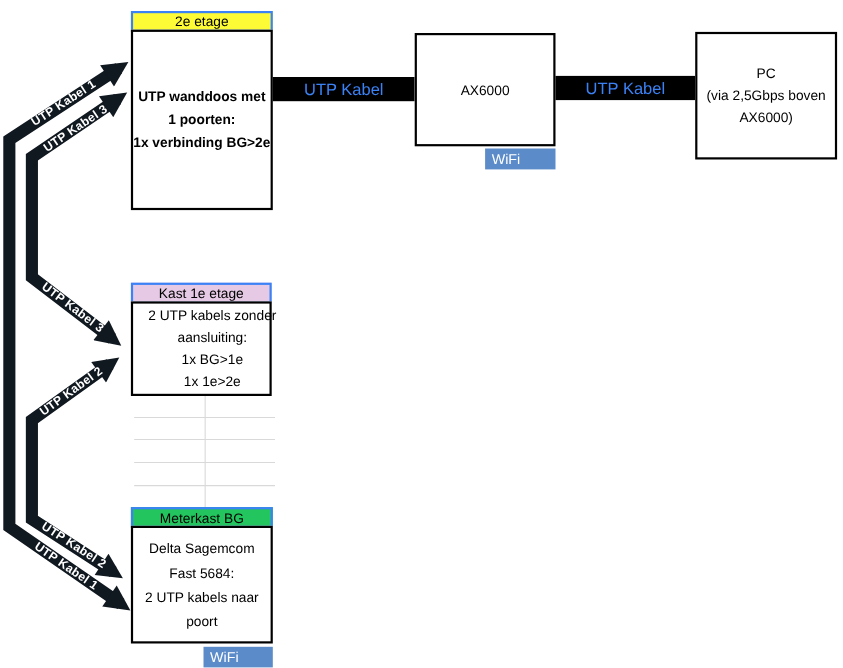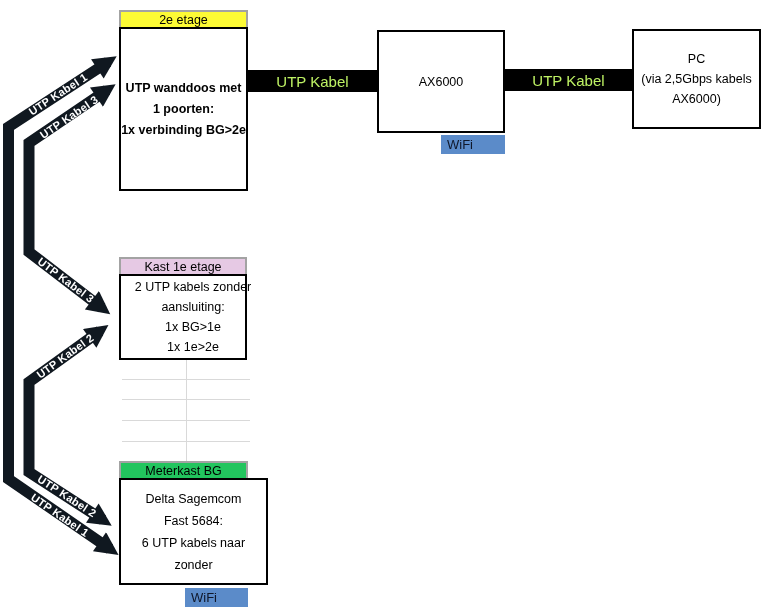--- a/index.html
+++ b/index.html
@@ -15,34 +15,34 @@
     text-anchor:middle; dominant-baseline:central;
   }
   .grid-line { stroke:#d9d9d9; stroke-width:1; }
   .box {
     position:absolute; background:#fff; border:2px solid #000; box-sizing:border-box;
     display:flex; flex-direction:column; justify-content:center; align-items:center;
     text-align:center; font-size:12.5px;
   }
   .box .ln { white-space:nowrap; }
   .hdr {
-    position:absolute; border:2px solid #a3a3a3; box-sizing:border-box;
+    position:absolute; border:2px solid #3b82f6; box-sizing:border-box;
     display:flex; align-items:center; justify-content:center;
     font-size:12.5px; white-space:nowrap;
   }
   .hdr-yellow { background:#fdfb35; }
   .hdr-purple { background:#e6c9e4; }
   .hdr-peach  { background:#22c55e; }
   .bar {
-    position:absolute; background:#000; color:#bef264;
+    position:absolute; background:#000; color:#3b82f6;
     display:flex; align-items:center; justify-content:center;
     font-size:15px; white-space:nowrap;
   }
   .wifi {
-    position:absolute; background:#5b8bc9; color:#0f172a; font-size:13px;
+    position:absolute; background:#5b8bc9; color:#ffffff; font-size:13px;
     display:flex; align-items:center; padding-left:6px; box-sizing:border-box;
   }
   .lh21 .ln { line-height:21px; } .lh20 .ln { line-height:20px; } .lh22 .ln { line-height:22px; }
 </style>
 </head>
 <body>
 
 <div class="canvas">
 
   <svg class="cable-layer" width="766" height="607" viewBox="0 0 766 607" xmlns="http://www.w3.org/2000/svg">
@@ -81,36 +81,36 @@
 
   <div class="bar" style="left:248px; top:70px; width:129px; height:22px;">UTP Kabel</div>
 
   <div class="box lh20" style="left:377px; top:30px; width:128px; height:103px;">
     <div class="ln">AX6000</div>
   </div>
   <div class="wifi" style="left:441px; top:135px; width:64px; height:19px;">WiFi</div>
 
   <div class="bar" style="left:505px; top:69px; width:127px; height:22px;">UTP Kabel</div>
 
-  <div class="box lh20" style="left:632px; top:29px; width:129px; height:100px;">
+  <div class="box lh20" style="left:632px; top:29px; width:129px; height:116px;">
     <div class="ln">PC</div>
-    <div class="ln">(via 2,5Gbps kabels</div>
+    <div class="ln">(via 2,5Gbps boven</div>
     <div class="ln">AX6000)</div>
   </div>
 
   <div class="hdr hdr-purple" style="left:119px; top:257px; width:128px; height:19px;text-align:right;">Kast 1e etage</div>
   <div class="box lh20" style="left:119px; top:274px; width:128px; height:86px;padding-left:20px;">
     <div class="ln">2 UTP kabels zonder</div>
     <div class="ln">aansluiting:</div>
     <div class="ln">1x BG&gt;1e</div>
     <div class="ln">1x 1e&gt;2e</div>
   </div>
 
   <div class="hdr hdr-peach" style="left:119px; top:461px; width:129px; height:19px;">Meterkast BG</div>
-  <div class="box lh22" style="left:119px; top:478px; width:149px; height:107px;">
+  <div class="box lh22" style="left:119px; top:478px; width:129px; height:107px;">
     <div class="ln">Delta Sagemcom</div>
     <div class="ln">Fast 5684:</div>
-    <div class="ln">6 UTP kabels naar</div>
-    <div class="ln">zonder</div>
+    <div class="ln">2 UTP kabels naar</div>
+    <div class="ln">poort</div>
   </div>
   <div class="wifi" style="left:185px; top:588px; width:63px; height:19px;">WiFi</div>
 
 </div>
 
 </body></html>

